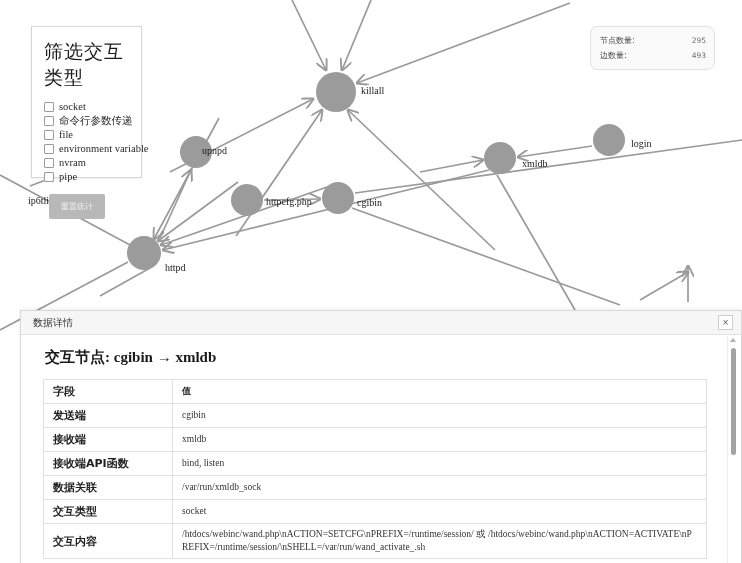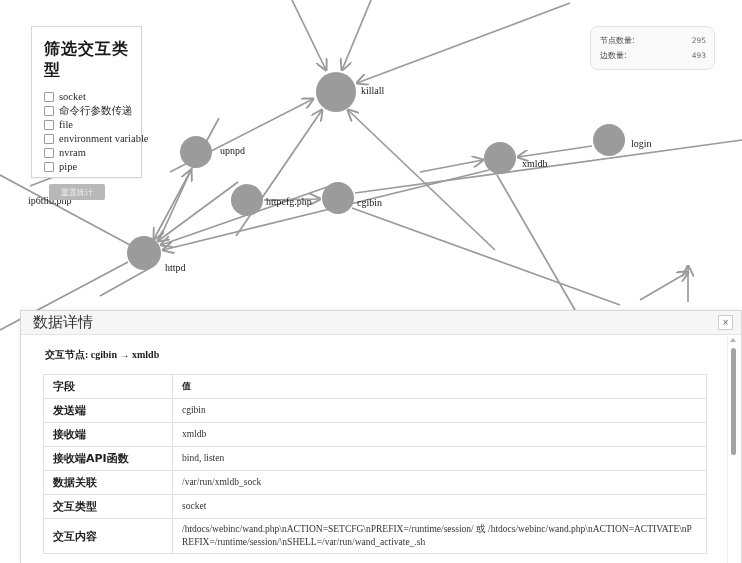--- a/index.html
+++ b/index.html
@@ -27,22 +27,22 @@
     position: absolute;
     left: 31px; top: 26px;
     width: 111px; height: 152px;
     background: #ffffff;
     border: 1px solid #d6d6d6;
     box-shadow: 0 1px 2px rgba(0,0,0,0.06);
     padding: 10px 11px 10px 12px;
     box-sizing: border-box;
   }
   #filter-title {
-    font-size: 16px;
-    font-weight: 700;
+    font-size: 19px;
+    font-weight: 400;
     color: #1a1a1a;
     letter-spacing: 1px;
     margin: 2px 0 9px 0;
     font-family: "DejaVu Sans", "Liberation Sans", sans-serif;
   }
   .filter-row {
     display: flex;
     align-items: center;
     gap: 5px;
     margin: 0 0 1px 0;
@@ -57,21 +57,21 @@
   }
   .filter-label {
     font-size: 10.5px;
     color: #2a2a2a;
     font-family: "Liberation Serif", "DejaVu Serif", serif;
     white-space: nowrap;
   }
   #reset-button {
     margin-top: 11px;
     margin-left: 5px;
-    width: 56px; height: 16px;
+    width: 56px; height: 25px;
     background: #b8b8b8;
     border: none;
     border-radius: 2px;
     color: #f2f2f2;
     font-size: 8px;
     font-family: "DejaVu Sans", "Liberation Sans", sans-serif;
     cursor: pointer;
     padding: 0;
     display: flex; align-items: center; justify-content: center;
   }
@@ -109,42 +109,42 @@
   }
   #detail-header {
     height: 24px;
     background: #f6f6f6;
     border-bottom: 1px solid #e3e3e3;
     display: flex; align-items: center;
     padding: 0 8px 0 12px;
     box-sizing: border-box;
   }
   #detail-title {
-    font-size: 15px; color: #333;
+    font-size: 10px; color: #333;
     font-family: "DejaVu Sans", "Liberation Sans", sans-serif;
     flex: 1;
   }
   #close-button {
     width: 13px; height: 13px;
     border: 1px solid #cdcdcd;
     background: #fff;
     display: flex; align-items: center; justify-content: center;
     font-size: 8px; color: #555; line-height: 1;
     cursor: pointer;
     font-family: "DejaVu Sans", "Liberation Sans", sans-serif;
   }
   #detail-body {
     position: relative;
     height: 228px;
     padding: 13px 22px 0 22px;
     box-sizing: border-box;
     overflow: hidden;
   }
   #edge-heading {
-    font-size: 10px;
+    font-size: 15px;
     font-weight: 700;
     color: #1a1a1a;
     margin: 0 0 12px 2px;
     font-family: "Liberation Serif", "DejaVu Serif", serif;
   }
   #edge-heading .mono-name { font-family: "Liberation Serif", "DejaVu Serif", serif; }
   #detail-table {
     width: 664px;
     border-collapse: collapse;
     table-layout: fixed;
@@ -253,21 +253,21 @@
           <circle cx="196" cy="152" r="16" fill="#9b9b9b"></circle>
           <circle cx="247" cy="200" r="16" fill="#9b9b9b"></circle>
           <circle cx="338" cy="198" r="16" fill="#9b9b9b"></circle>
           <circle cx="144" cy="253" r="17" fill="#9b9b9b"></circle>
           <circle cx="500" cy="158" r="16" fill="#9b9b9b"></circle>
           <circle cx="609" cy="140" r="16" fill="#9b9b9b"></circle>
         </g>
       </svg>
 
     <div class="node-label" style="left:361px; top:85px;">killall</div>
-    <div class="node-label" style="left:220px; top:145px;">upnpd</div>
+    <div class="node-label" style="left:202px; top:145px;">upnpd</div>
     <div class="node-label" style="left:266px; top:196px;">httpcfg.php</div>
     <div class="node-label" style="left:357px; top:197px;">cgibin</div>
     <div class="node-label" style="left:165px; top:250px;margin-top:12px;">httpd</div>
     <div class="node-label" style="left:522px; top:158px;">xmldb</div>
     <div class="node-label" style="left:631px; top:138px;">login</div>
     <div class="node-label" style="left:28px; top:195px;">ip6tlib.php</div>
   </div>
 
   <div id="filter-panel">
     <div id="filter-title">筛选交互类型</div>

